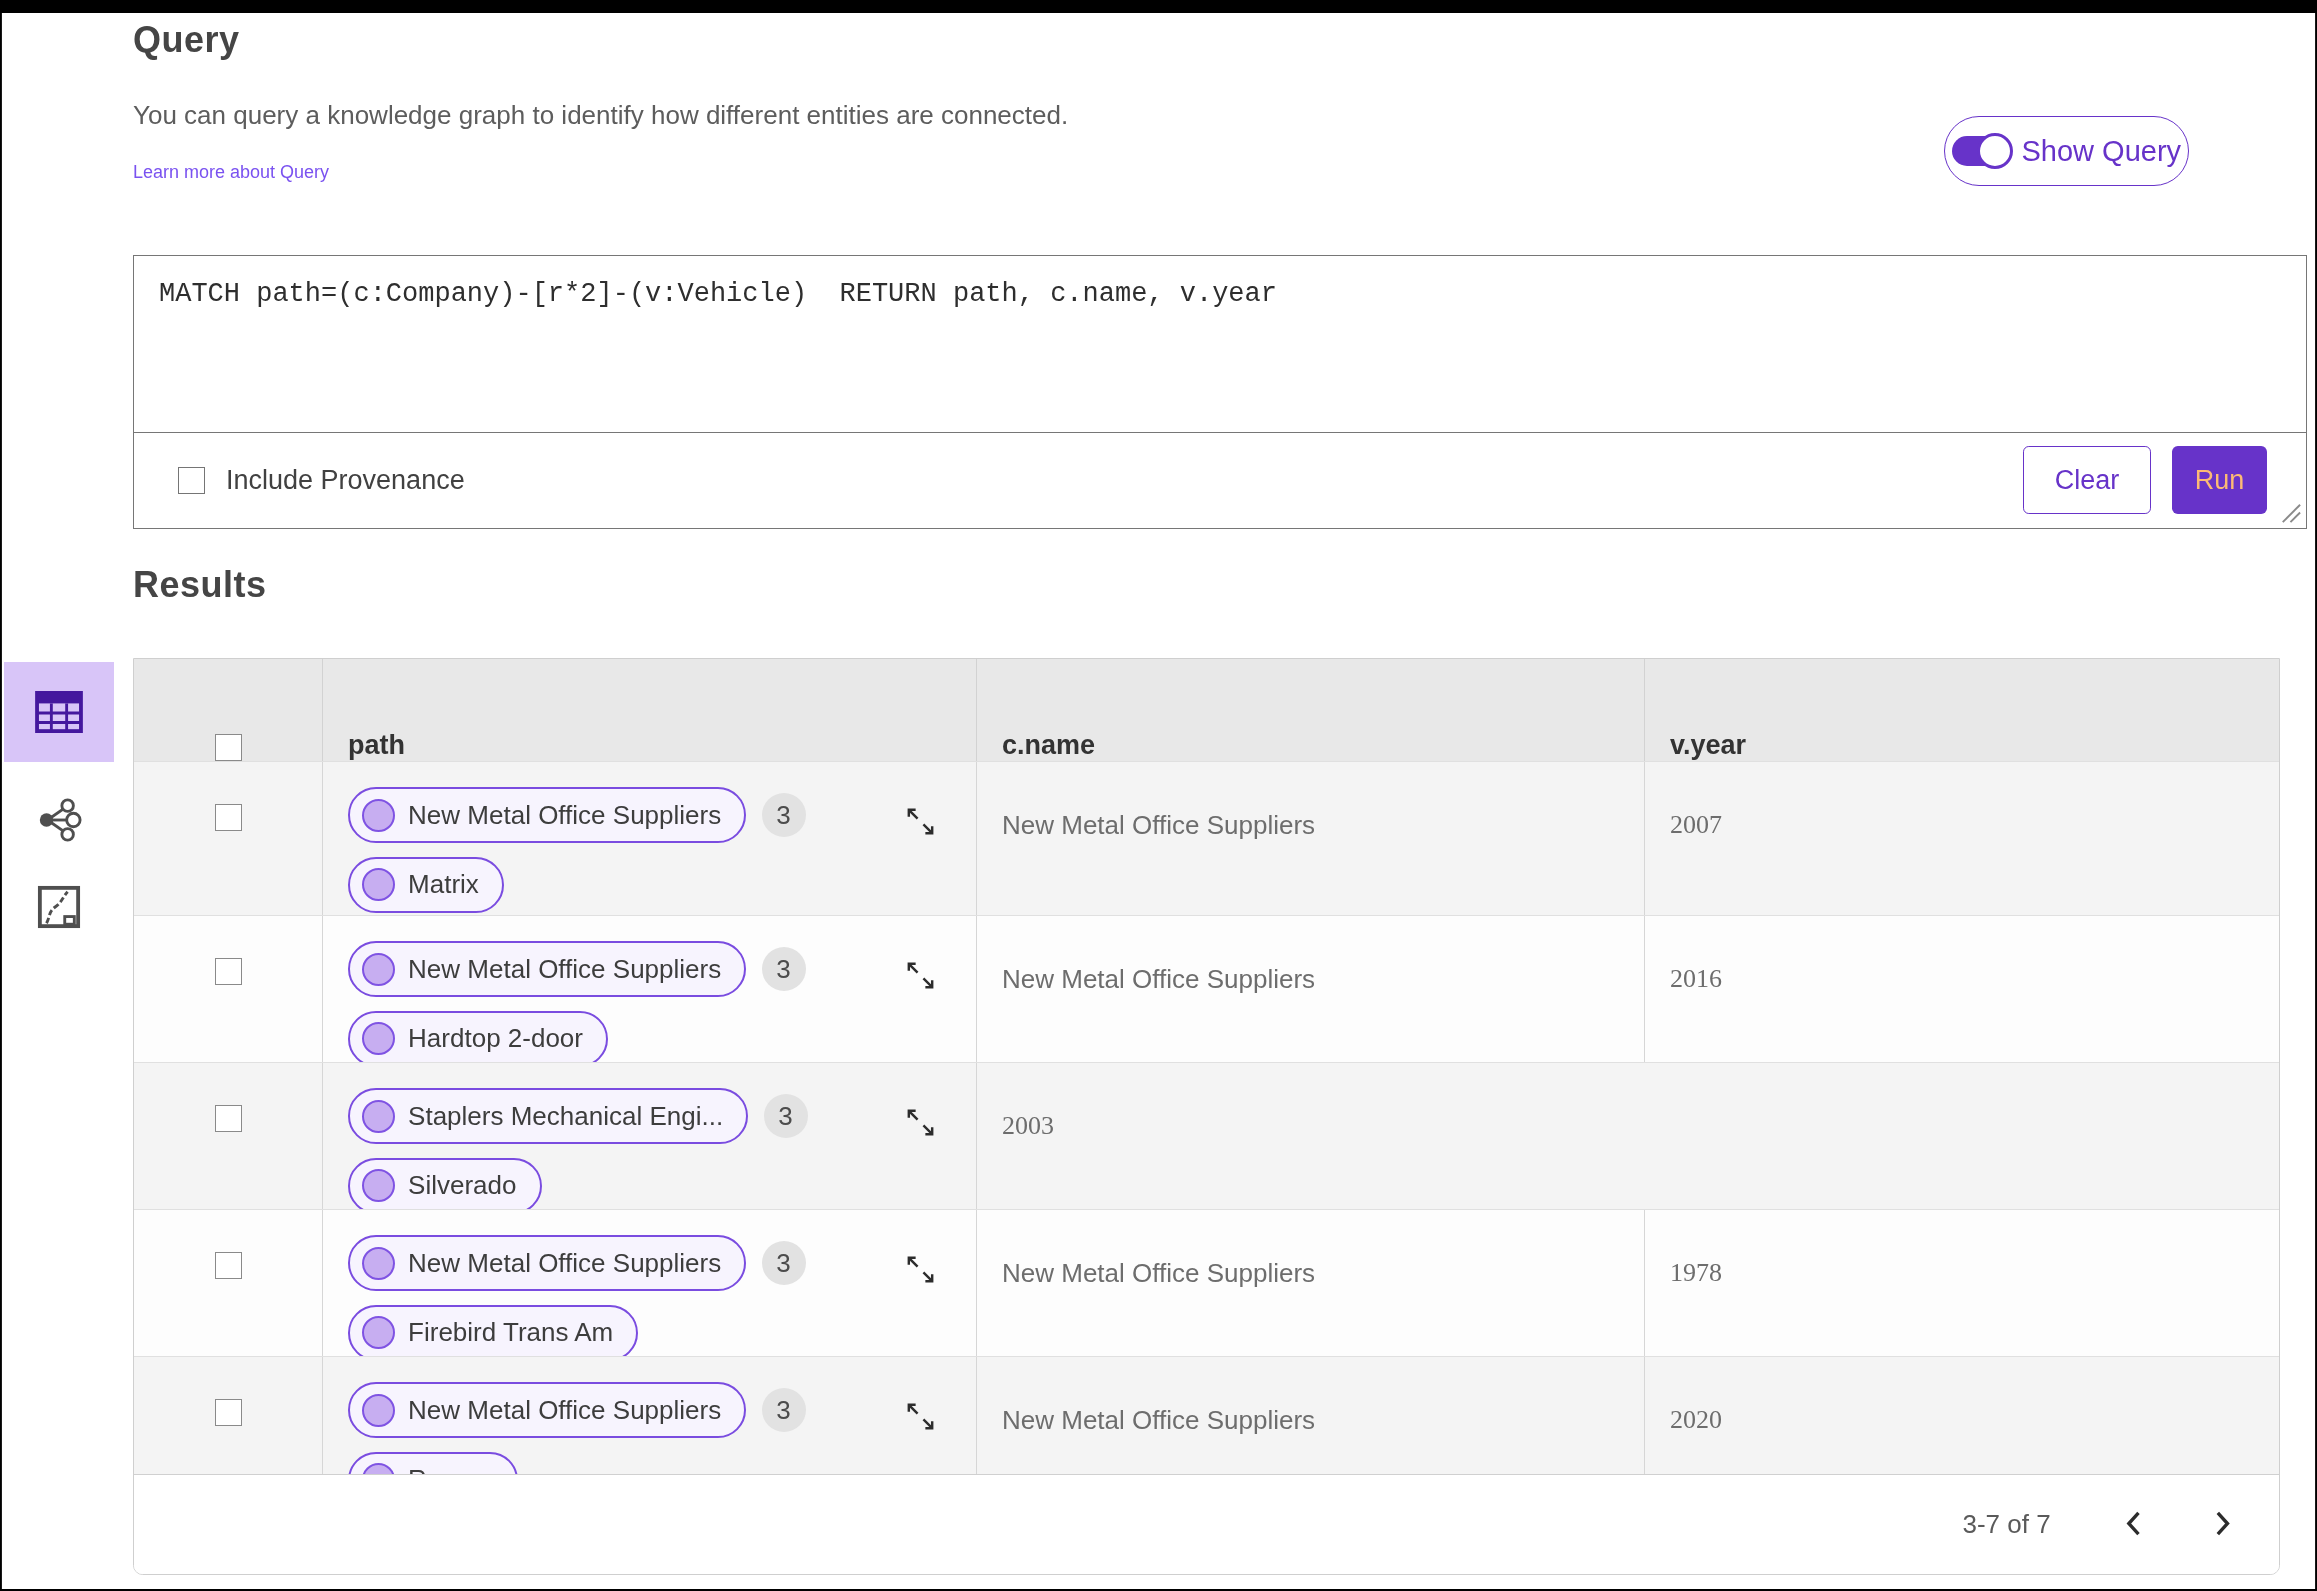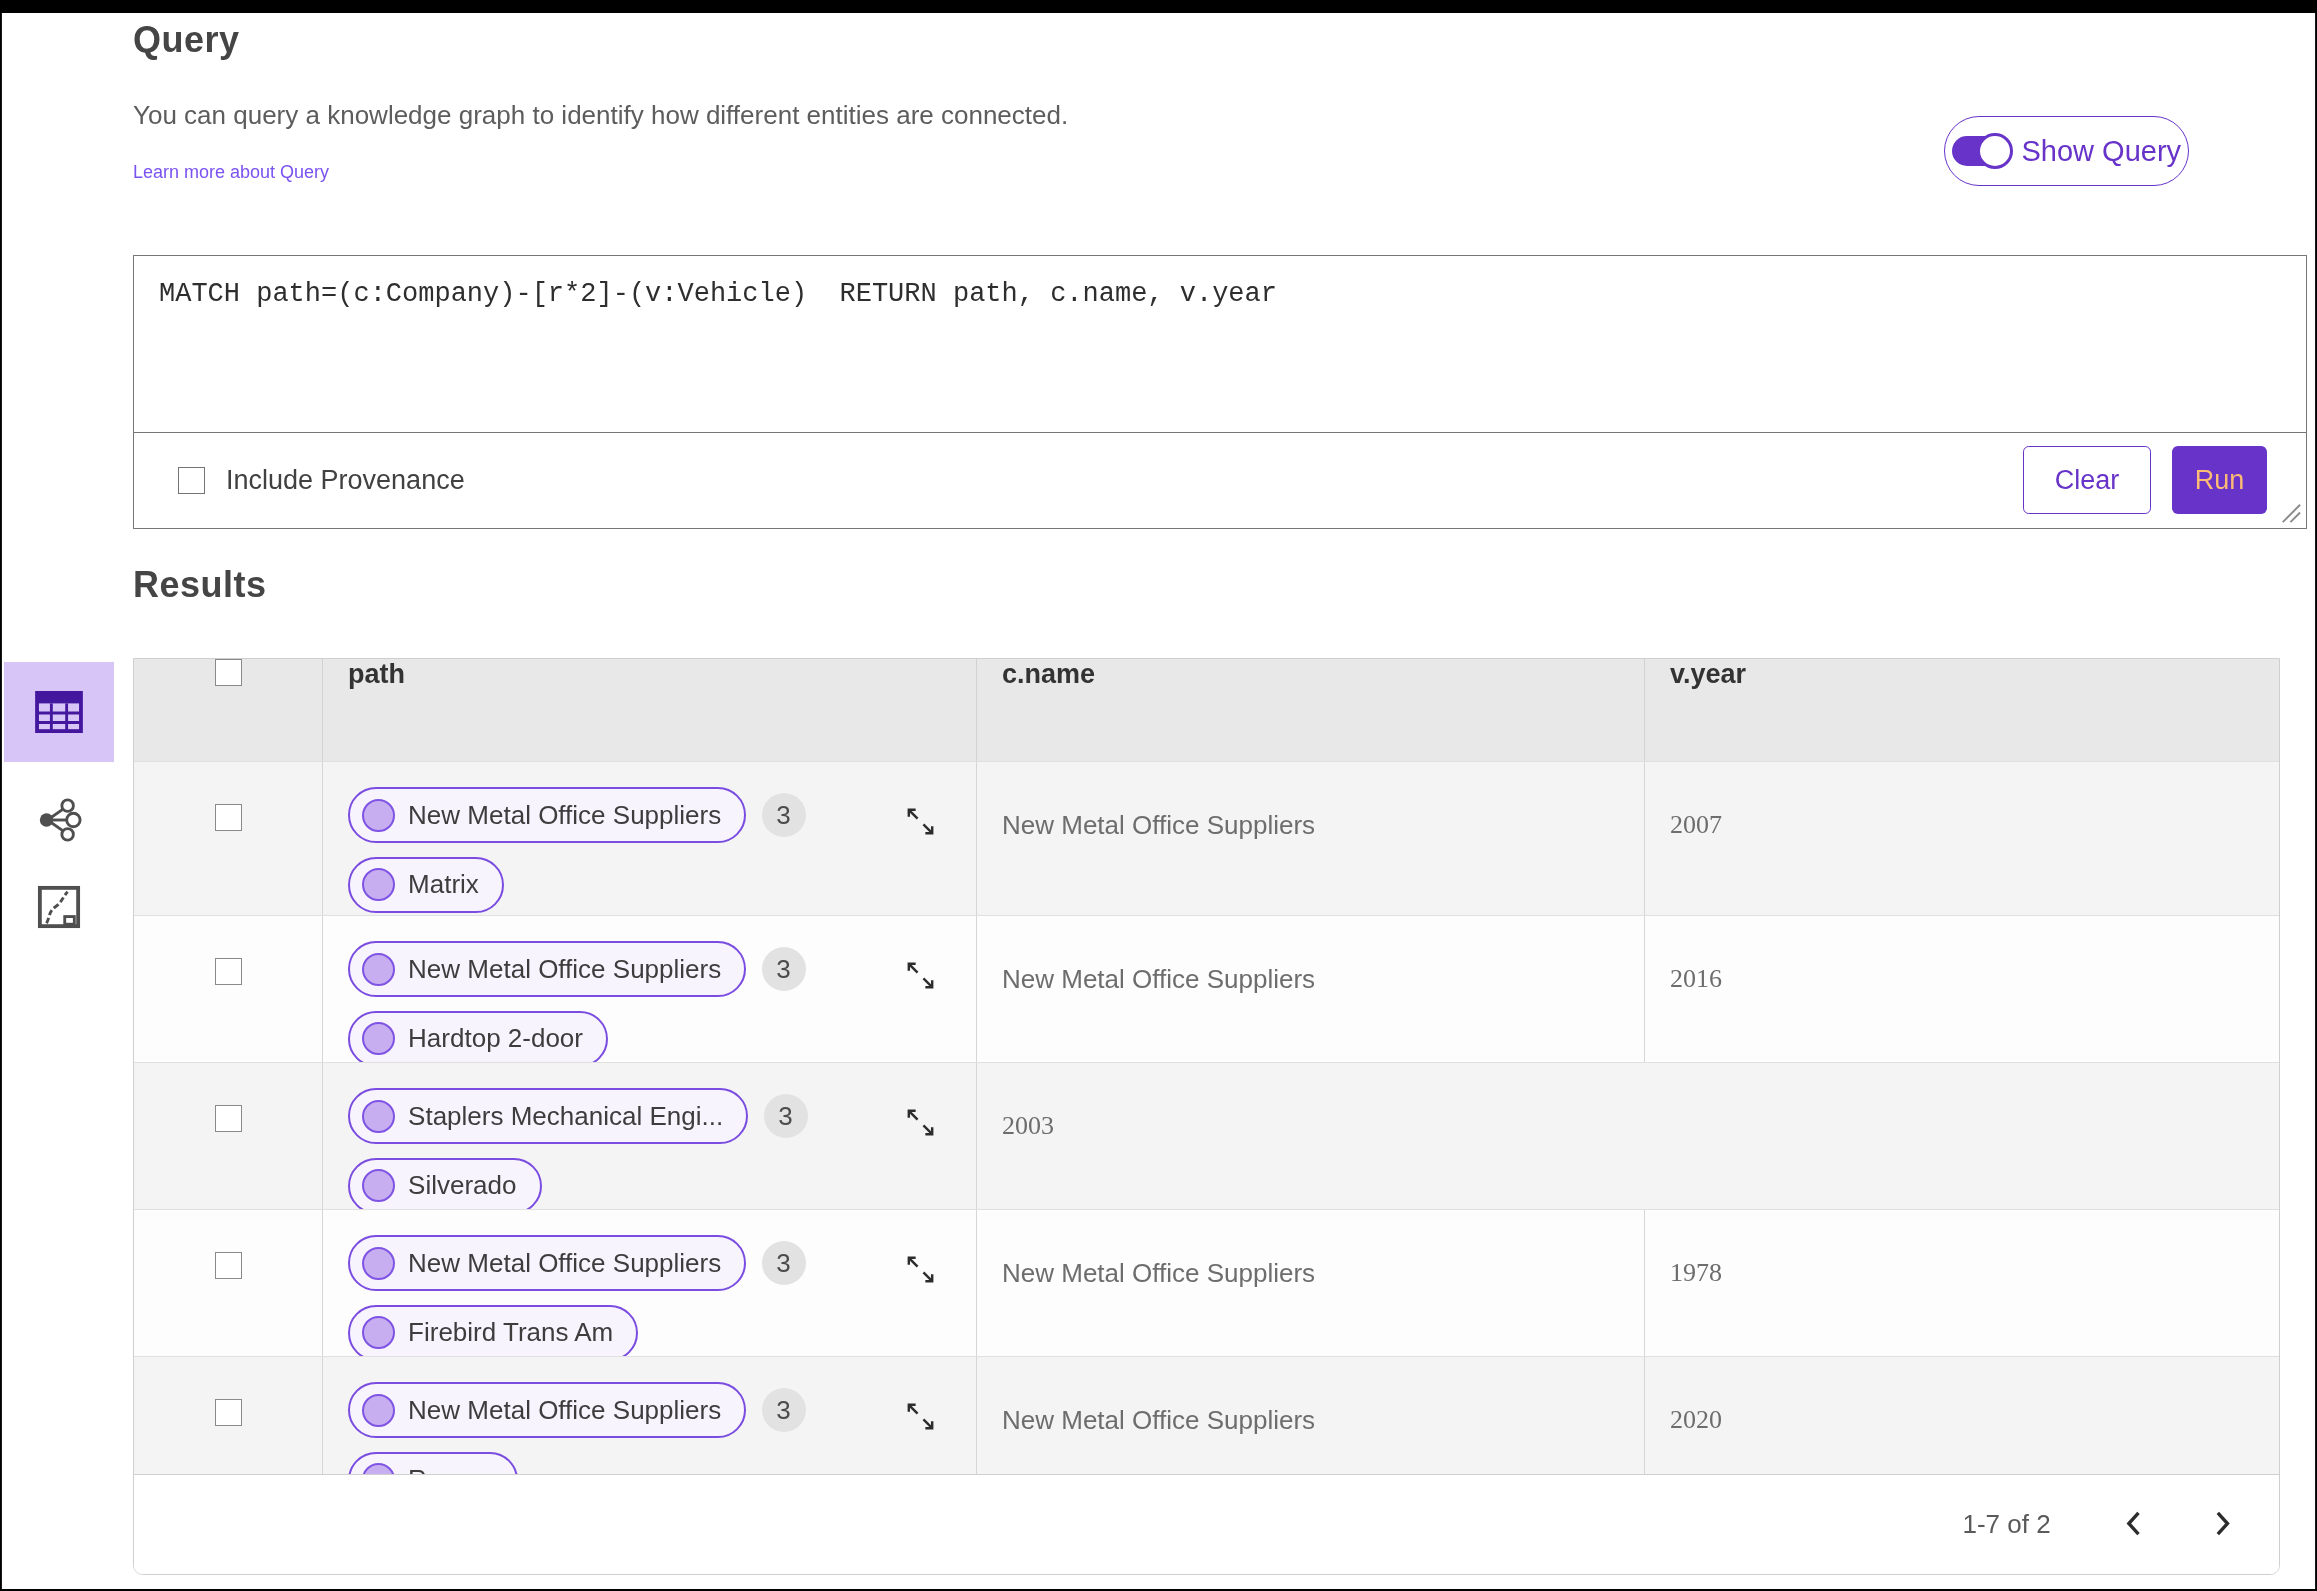--- a/index.html
+++ b/index.html
@@ -60,21 +60,21 @@
   #view-graph { top:770px; }
   #view-map   { top:857px; }
 
   
   .card {
     position:absolute; left:133px; top:658px; width:2147px; height:917px;
     border:1px solid #cfcfcf; border-radius:0 0 9.7px 9.7px; overflow:hidden; background:#fff;
   }
   .grid-row { display:grid; grid-template-columns:189px 654px 668px 636px; }
   .thead { height:102px; background:#e8e8e8; }
-  .thead > div { display:flex; align-items:flex-start; border-right:1px solid #d2d2d2; padding-left:25px; }
+  .thead > div { display:flex; align-items:flex-end; border-right:1px solid #d2d2d2; padding-left:25px; }
   .thead > div:last-child { border-right:none; }
   .th-label { font-size:27px; font-weight:600; color:#333333; }
   .col-check { justify-content:center; padding-left:0 !important; }
 
   .row { border-top:1.9px solid #e0e0e0; overflow:hidden; }
   .row > div { border-right:1px solid #d6d6d6; position:relative; }
   .row > div:last-child { border-right:none;font-family:Liberation Serif, serif; }
   .row.odd  { background:#f4f4f4; }
   .row.even { background:#fdfdfd; }
   .row { height:147px; }
@@ -338,21 +338,21 @@
     <div>
           <div class="cell-text">New Metal Office Suppliers</div>
         </div>
     <div>
           <div class="cell-text">2020</div>
         </div>
   </div>
     </div>
 
   <div class="tfoot">
-    <span class="page-range">1-7 of 2</span>
+    <span class="page-range">3-7 of 7</span>
     <button class="pager-btn">
       <svg width="19.3" height="29" viewBox="0 0 20 30">
         <polyline points="15,4 5,15 15,26" fill="none" stroke="#2c2c2c" stroke-width="3.5"></polyline>
       </svg>
     </button>
     <button class="pager-btn">
       <svg width="19.3" height="29" viewBox="0 0 20 30">
         <polyline points="5,4 15,15 5,26" fill="none" stroke="#2c2c2c" stroke-width="3.5"></polyline>
       </svg>
     </button>

